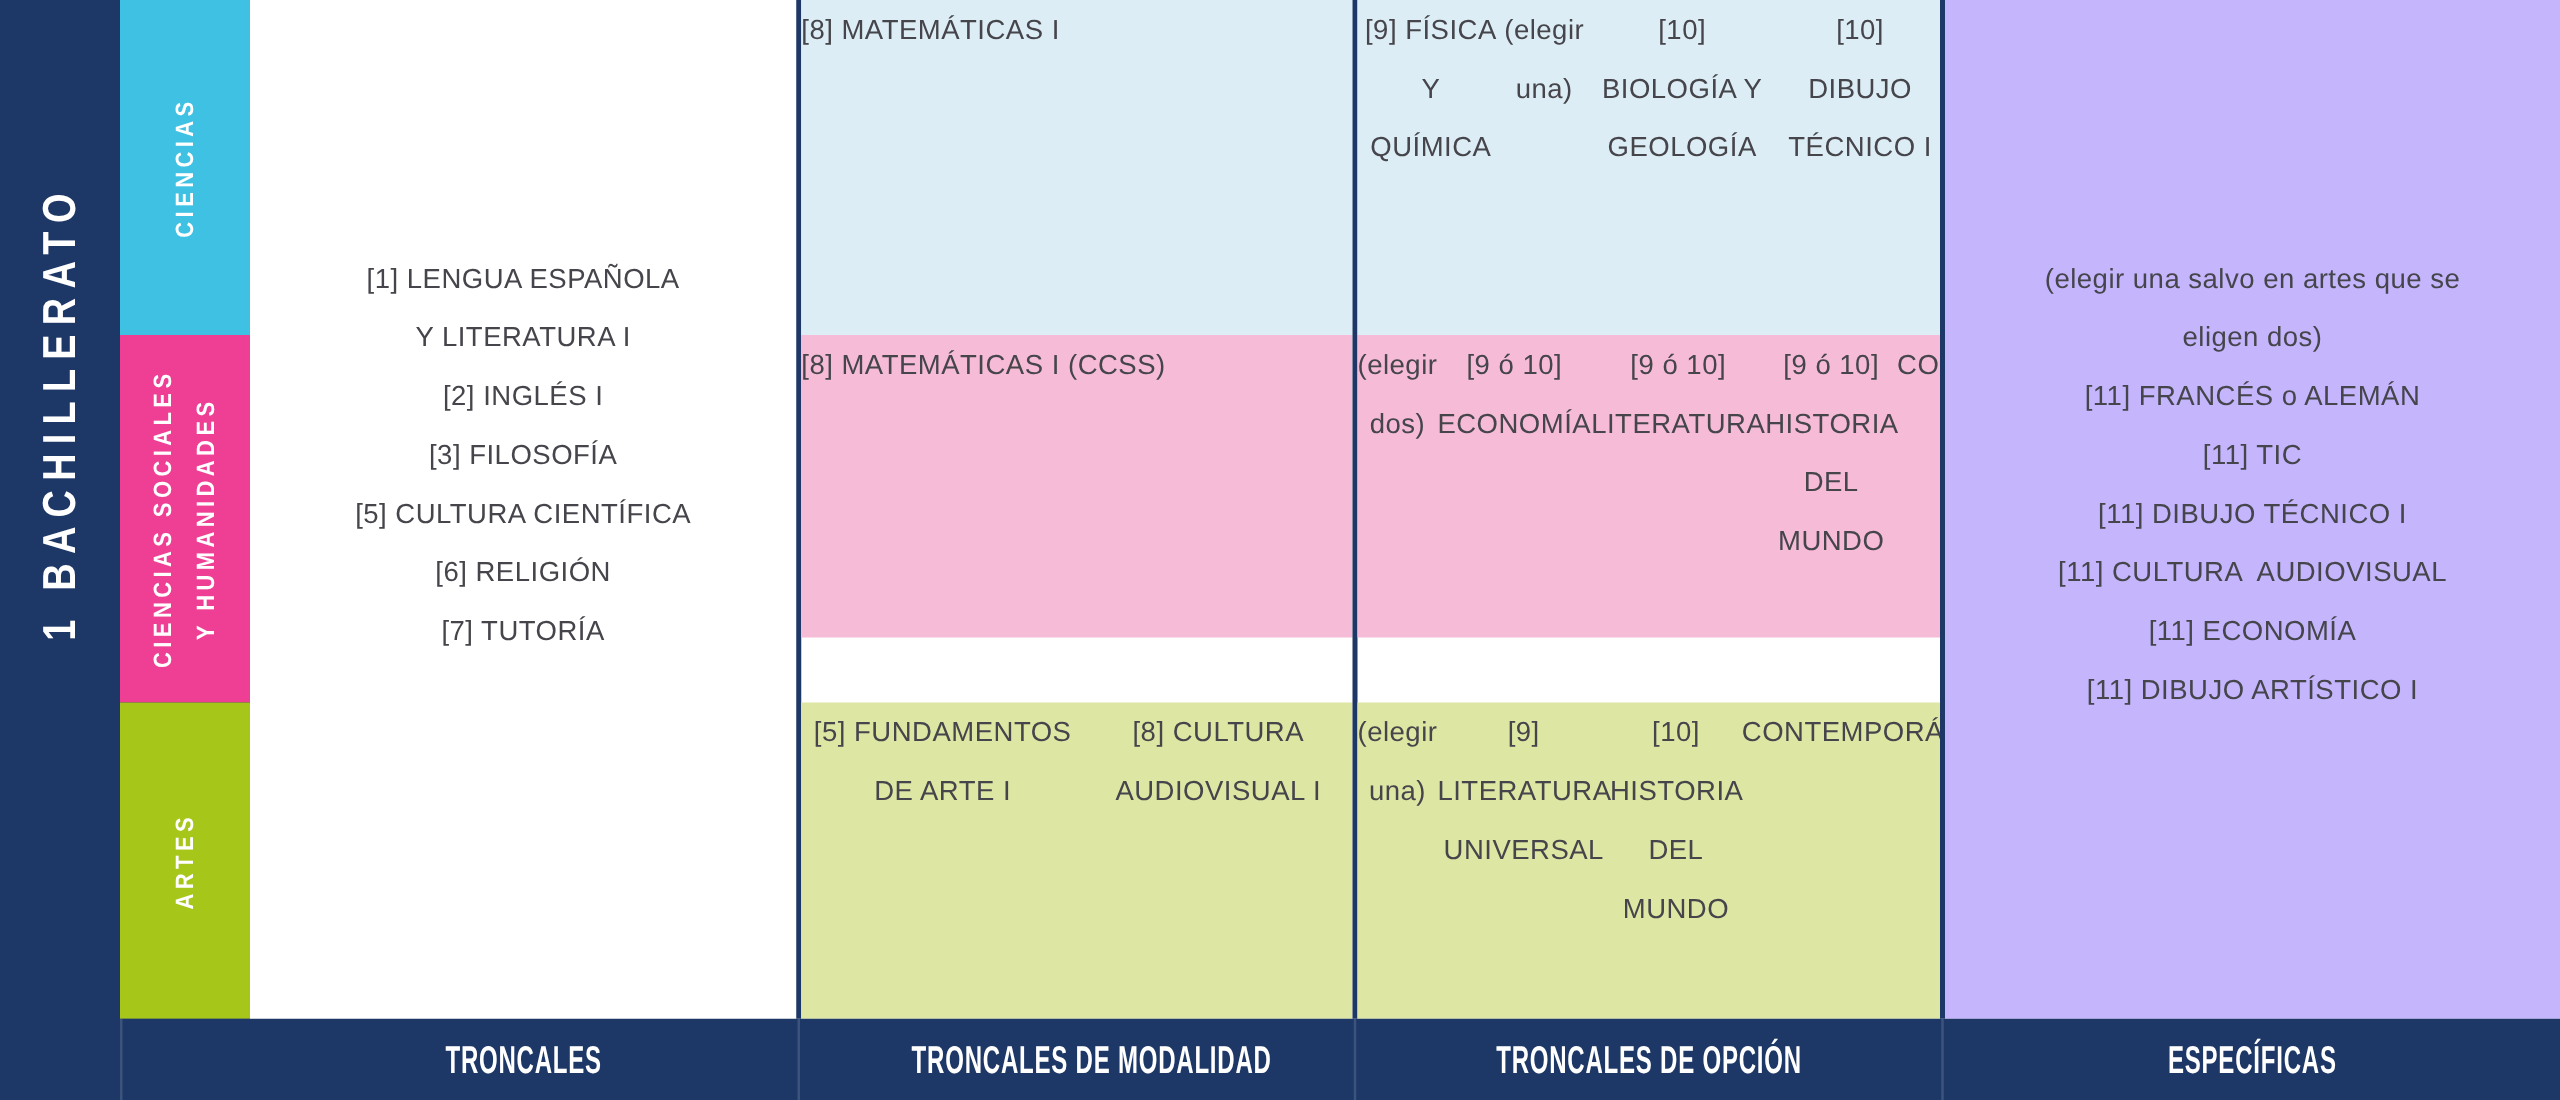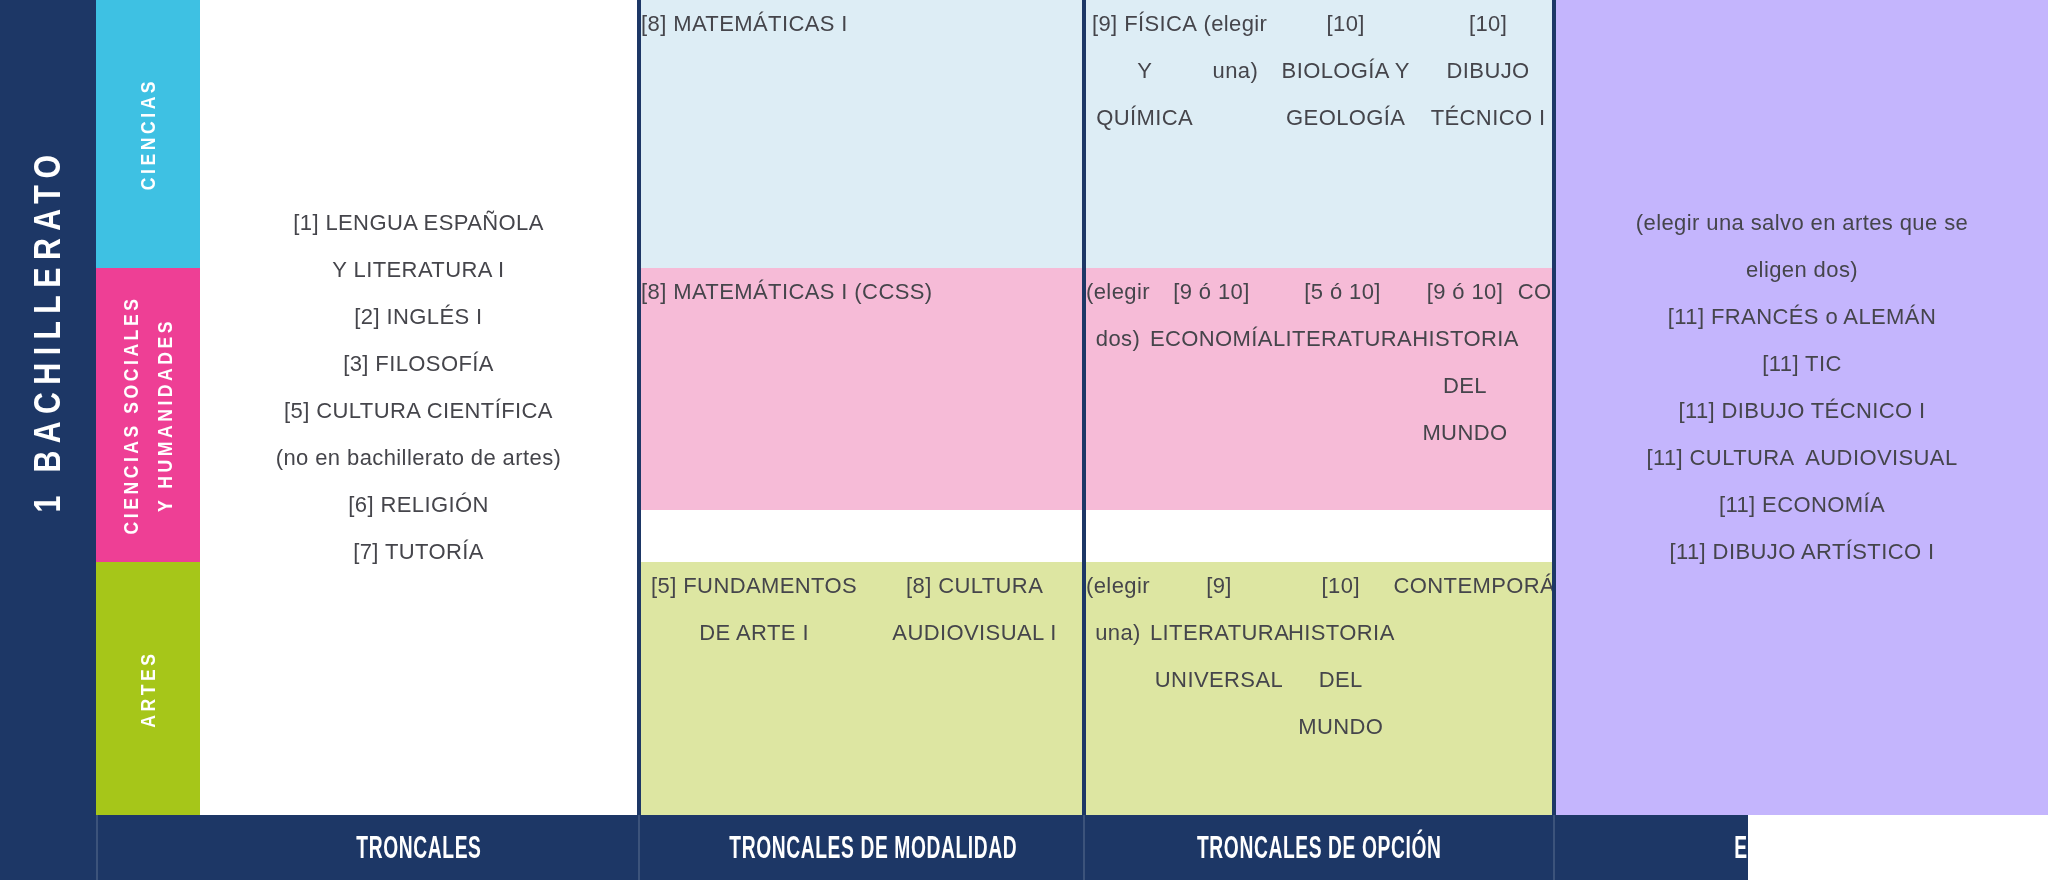--- a/index.html
+++ b/index.html
@@ -43,21 +43,21 @@
   .row-ciencias{top:0;height:268px;background:#ddedf5;}
   .row-sociales{top:268px;height:242px;background:#f6bbd7;}
   .row-artes{top:562px;height:253px;background:#dde6a2;}
   
   .subject{
     font-size:22px;line-height:47px;color:#45454b;
     letter-spacing:0.4px;white-space:pre-wrap;
   }
   .pad-top{margin-top:199px;}
   
-  .footer{position:absolute;left:0;top:815px;width:1748px;height:65px;background:#1d3766;}
+  .footer{position:absolute;left:0;top:815px;width:2048px;height:65px;background:#1d3766;}
   .footer-cell{position:absolute;top:0;height:65px;line-height:65px;text-align:center;}
   .fc-1{left:200px;width:437px;} .fc-2{left:641px;width:441px;}
   .fc-3{left:1086px;width:466px;} .fc-4{left:1556px;width:492px;}
   .footer-label{
     display:inline-block;color:#ffffff;font-weight:bold;font-size:31px;
     letter-spacing:1px;transform:scaleX(0.62);white-space:nowrap;
   }
   .footer-seam{position:absolute;top:815px;width:2px;height:65px;background:rgba(255,255,255,0.14);}
   .seam-0{left:96px;} .seam-1{left:638px;} .seam-2{left:1083px;} .seam-3{left:1553px;}
 </style>
@@ -85,21 +85,20 @@
     </div>
   </div>
 
   <div class="col col-troncales">
     <div class="pad-top">
       <div class="subject">[1] LENGUA ESPAÑOLA</div>
       <div class="subject">Y LITERATURA I</div>
       <div class="subject">[2] INGLÉS I</div>
       <div class="subject">[3] FILOSOFÍA</div>
       <div class="subject">[5] CULTURA CIENTÍFICA</div>
-      <div class="subject">(no en bachillerato de artes)</div>
       <div class="subject">[6] RELIGIÓN</div>
       <div class="subject">[7] TUTORÍA</div>
     </div>
   </div>
 
   <div class="divider div-1"></div>
 
   <div class="col col-modalidad">
     <div class="row row-ciencias">
       <div class="subject">[8] MATEMÁTICAS I</div>
@@ -118,21 +117,21 @@
   <div class="col col-opcion">
     <div class="row row-ciencias">
       <div class="subject">[9] FÍSICA Y QUÍMICA</div>
       <div class="subject">(elegir una)</div>
       <div class="subject">[10]  BIOLOGÍA Y GEOLOGÍA</div>
       <div class="subject">[10] DIBUJO TÉCNICO I</div>
     </div>
     <div class="row row-sociales">
       <div class="subject">(elegir dos)</div>
       <div class="subject">[9 ó 10] ECONOMÍA</div>
-      <div class="subject">[5 ó 10] LITERATURA</div>
+      <div class="subject">[9 ó 10] LITERATURA</div>
       <div class="subject">[9 ó 10] HISTORIA DEL MUNDO</div>
       <div class="subject">CONTEMPORÁNEO</div>
     </div>
     <div class="row row-artes">
       <div class="subject">(elegir una)</div>
       <div class="subject">[9] LITERATURA UNIVERSAL</div>
       <div class="subject">[10] HISTORIA DEL MUNDO</div>
       <div class="subject">CONTEMPORÁNEO</div>
     </div>
   </div>

